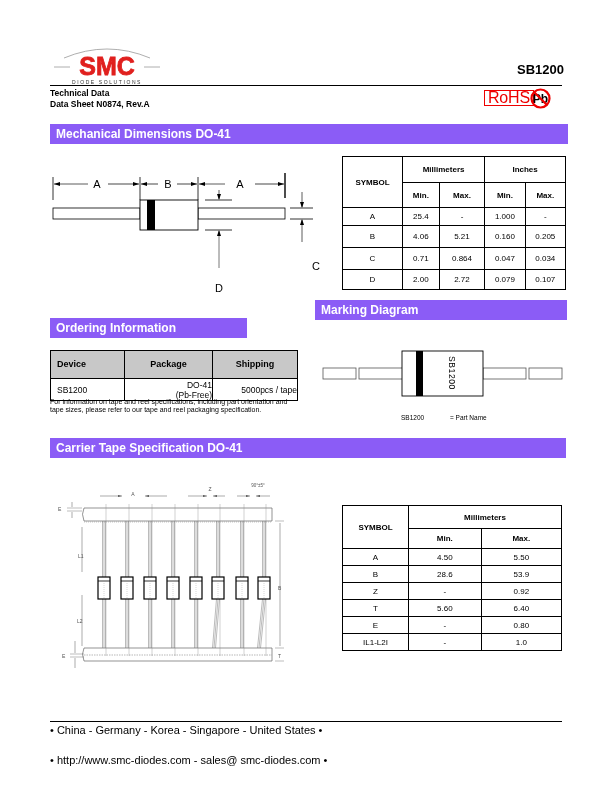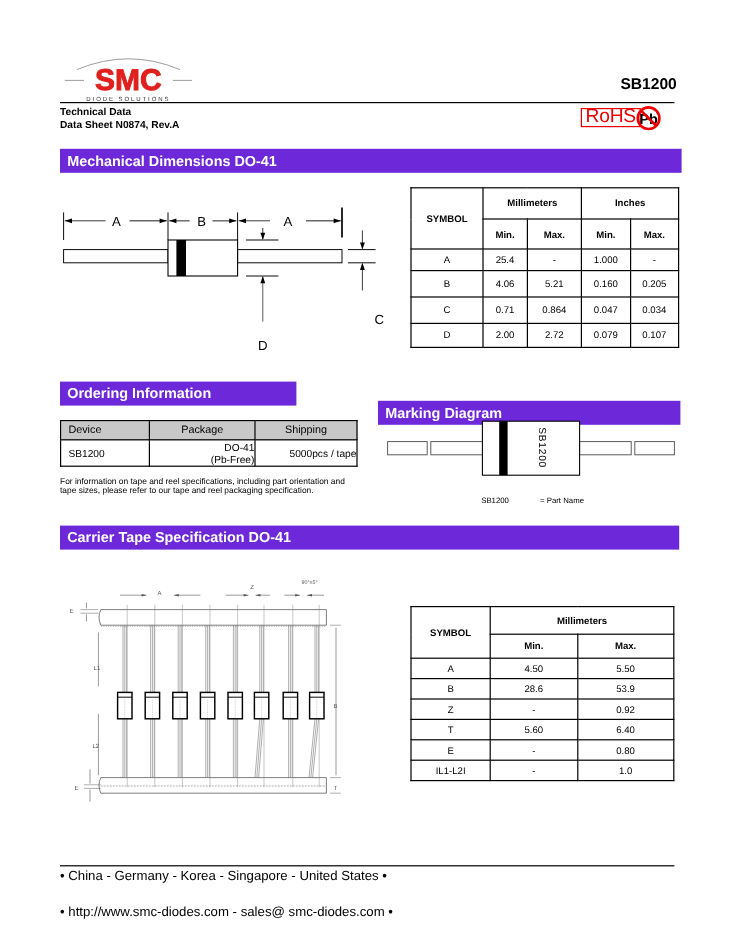--- a/index.html
+++ b/index.html
@@ -5,27 +5,27 @@
   * { margin:0; padding:0; box-sizing:border-box; }
   html, body { width:612px; height:792px; background:#fff; overflow:hidden; }
   body { position:relative; font-family:"Liberation Sans", sans-serif; color:#000; }
   .abs { position:absolute; }
   .logo { left:52px; top:44px; width:110px; height:42px; }
   .part-number { right:48px; top:62px; font-size:13px; font-weight:bold; }
   .header-rule { left:50px; top:85px; width:512px; border-top:1px solid #000; }
   .tech-data { left:50px; top:88px; font-size:8.5px; font-weight:bold; line-height:11px; }
   .rohs { left:484px; top:90px; border:1.5px solid #e00; color:#e00; font-weight:normal; font-size:16px; padding:1px 3px; line-height:12px; letter-spacing:-0.2px; }
   .pb { left:530px; top:88px; width:21px; height:21px; }
-  .section-bar { background:#6d28d9; color:#fff; font-weight:bold; font-size:12px; height:20px; line-height:20px; padding-left:6px; }
+  .section-bar { background:#8b5cf6; color:#fff; font-weight:bold; font-size:12px; height:20px; line-height:20px; padding-left:6px; }
   table { border-collapse:collapse; }
   .dimtable { left:342px; top:156px; width:224px; border:1.5px solid #000; font-size:8px; }
   .dimtable td, .dimtable th { border:1px solid #000; text-align:center; font-weight:normal; }
   .dimtable th { font-weight:bold; }
   .order-table { left:50px; top:350px; width:248px; border:1px solid #000; font-size:8.5px; }
-  .order-table th { background:#c8c8c8; border:1px solid #000; font-weight:normal; font-size:9px; height:16px; line-height:11px; }
+  .order-table th { background:#c8c8c8; border:1px solid #000; font-weight:bold; font-size:9px; height:28px; line-height:11px; }
   .order-table td { border:1px solid #000; text-align:right; line-height:10px; }
   .order-note { left:50px; top:398px; width:250px; font-size:7px; line-height:8.4px; }
   .mark-caption { font-size:6.5px; }
   .tape-table { left:342px; top:505px; width:220px; border:1.5px solid #000; font-size:8px; }
   .tape-table td, .tape-table th { border:1px solid #000; text-align:center; font-weight:normal; }
   .tape-table th { font-weight:bold; }
   .footer-rule { left:50px; top:721px; width:512px; border-top:1px solid #000; }
   .footer { left:50px; width:512px; text-align:left; font-size:11px; }
 </style>
 </head>
@@ -158,21 +158,21 @@
     <td>
       <div>DO-41</div>
       <div>(Pb-Free)</div>
     </td>
     <td>5000pcs / tape</td>
   </tr>
 </tbody>
   </table>
 <div class="abs order-note">For information on tape and reel specifications, including part orientation and tape sizes, please refer to our tape and reel packaging specification.</div>
 
-<div class="abs section-bar" style="left:315px;top:334px;width:252px;">Marking Diagram</div>
+<div class="abs section-bar" style="left:315px;top:300px;width:252px;">Marking Diagram</div>
 <svg class="abs" style="left:320px;top:345px;width:245px;height:60px;">
   <rect x="3" y="23" width="33" height="11" fill="#fff" stroke="#555" stroke-width="0.8"></rect>
   <rect x="39" y="23" width="44" height="11" fill="#fff" stroke="#555" stroke-width="0.8"></rect>
   <rect x="163" y="23" width="43" height="11" fill="#fff" stroke="#555" stroke-width="0.8"></rect>
   <rect x="209" y="23" width="33" height="11" fill="#fff" stroke="#555" stroke-width="0.8"></rect>
   <rect x="82" y="6" width="81" height="45" fill="#fff" stroke="#000" stroke-width="0.9"></rect>
   <rect x="96" y="6" width="7" height="45" fill="#000"></rect>
   <text transform="translate(129,28) rotate(90)" text-anchor="middle" font-family="Liberation Sans, sans-serif" font-size="8.5" letter-spacing="0.6" fill="#000">SB1200</text>
 </svg>
 <div class="abs mark-caption" style="left:401px;top:414px;">SB1200</div>

